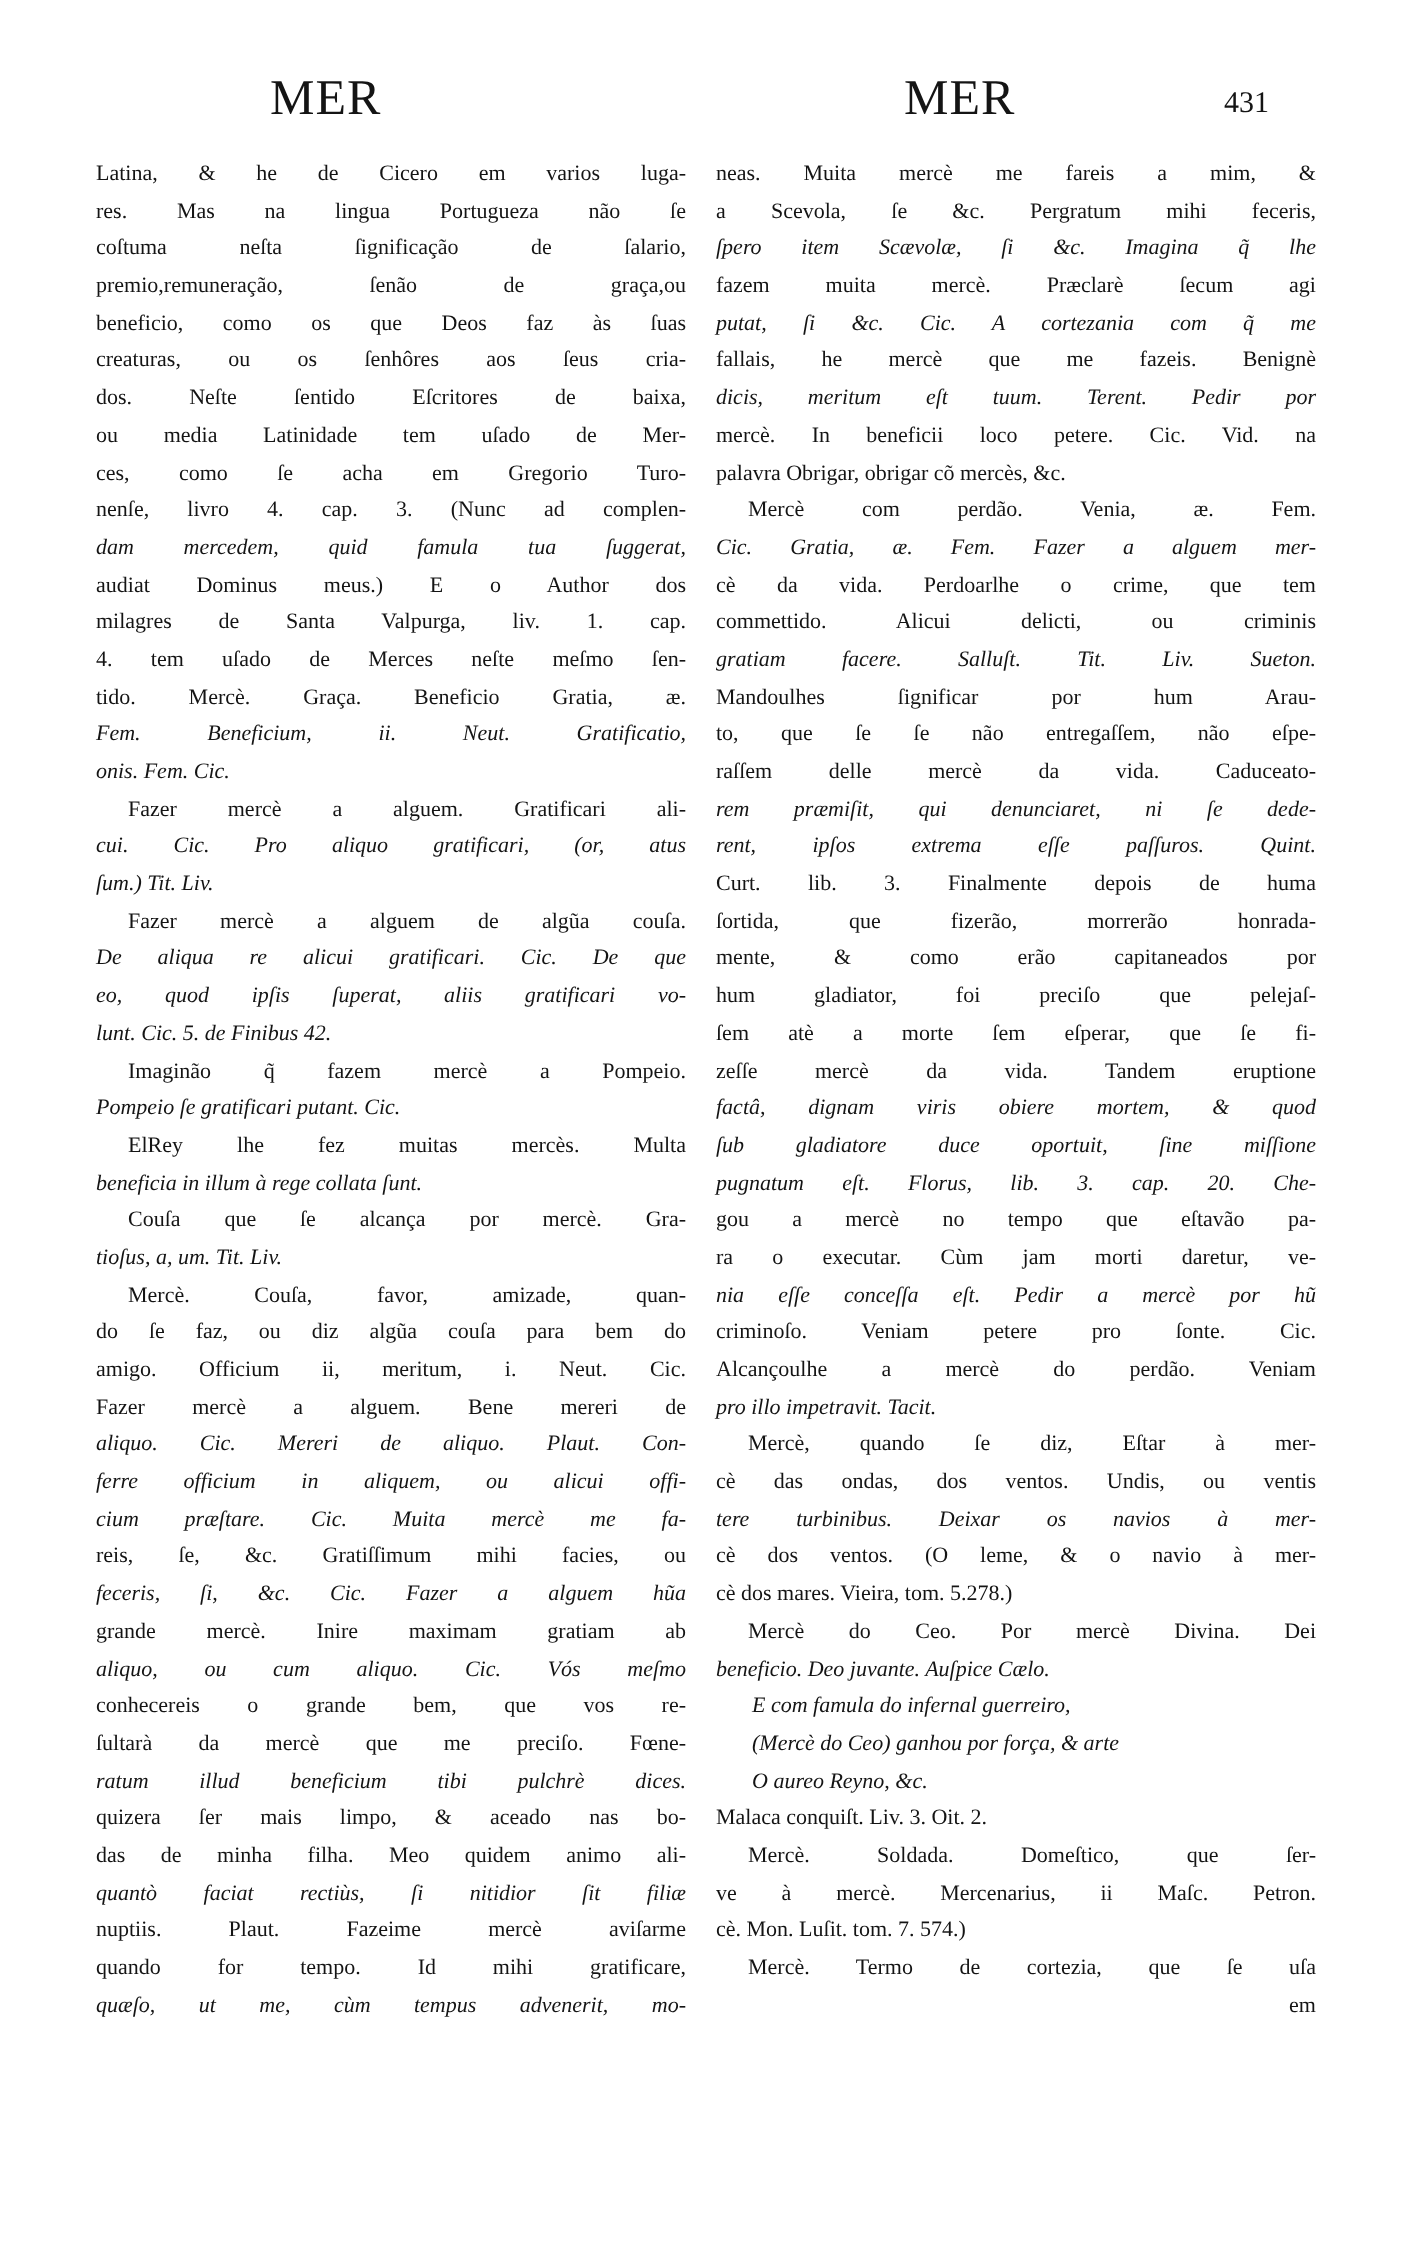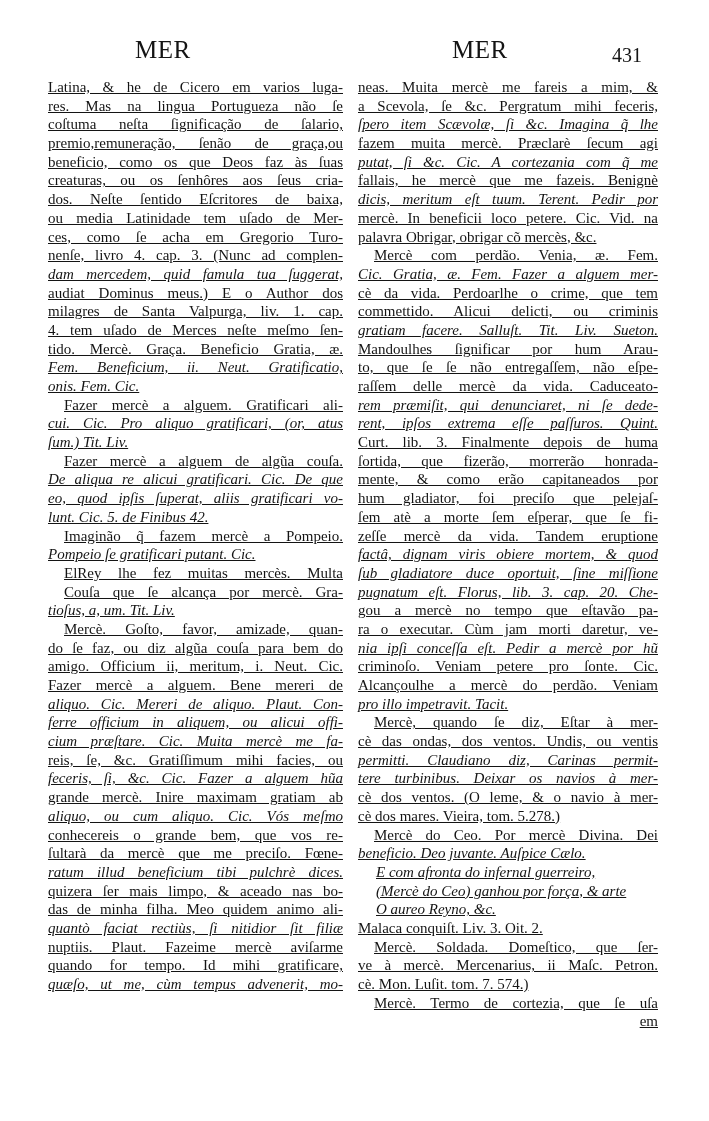--- a/index.html
+++ b/index.html
@@ -2,22 +2,22 @@
 <html><head>
 <meta charset="utf-8">
 <style>
   html, body { margin: 0; padding: 0; background: #ffffff; }
   body { width: 709px; height: 1121px; position: relative; overflow: hidden;
          font-family: "Liberation Serif", "DejaVu Serif", serif; color: #141414; }
   .page { position: absolute; left: 0; top: 0; width: 709px; height: 1121px; }
   .header { position: absolute; top: 36px; left: 0; width: 709px; height: 40px; }
   .head-left { position: absolute; left: 135px; top: 0; font-size: 25px; letter-spacing: 0.5px; font-weight: normal; }
   .head-right { position: absolute; left: 452px; top: 0; font-size: 25px; letter-spacing: 0.5px; }
-  .page-num { position: absolute; left: 612px; top: 8px; font-size: 20px; }
-  .col { position: absolute; top: 78px; width: 295px; font-size: 15px; line-height: 18.7px; text-decoration: underline; }
+  .page-num { position: absolute; left: 612px; top: 8px; font-size: 15px; }
+  .col { position: absolute; top: 78px; width: 295px; font-size: 11px; line-height: 18.7px; }
   .col.left { left: 48px; }
   .col.right { left: 358px; width: 300px; }
   .line { white-space: nowrap; display: block; text-align: justify; text-align-last: justify; height: 18.7px; overflow: visible; }
   .line.last { text-align-last: left; }
   .line.indent { padding-left: 16px; }
   .line.verse { padding-left: 18px; text-align-last: left; }
   .line.catch { text-align-last: right; }
   .it { font-style: italic; }
 </style>
 </head>
@@ -51,23 +51,24 @@
       <span class="line indent">Fazer mercè a alguem. Gratificari ali-</span>
       <span class="line it">cui. Cic. Pro aliquo gratificari, (or, atus</span>
       <span class="line it last">ſum.) Tit. Liv.</span>
       <span class="line indent">Fazer mercè a alguem de algũa couſa.</span>
       <span class="line it">De aliqua re alicui gratificari. Cic. De que</span>
       <span class="line it">eo, quod ipſis ſuperat, aliis gratificari vo-</span>
       <span class="line it last">lunt. Cic. 5. de Finibus 42.</span>
       <span class="line indent">Imaginão q̃ fazem mercè a Pompeio.</span>
       <span class="line it last">Pompeio ſe gratificari putant. Cic.</span>
       <span class="line indent">ElRey lhe fez muitas mercès. Multa</span>
+      <span class="line it last">beneficia in illum à rege collata ſunt.</span>
       <span class="line indent">Couſa que ſe alcança por mercè. Gra-</span>
       <span class="line it last">tioſus, a, um. Tit. Liv.</span>
-      <span class="line indent">Mercè. Goſto, favor, amizade, quan-</span>
+      <span class="line indent">Mercè. Couſa, favor, amizade, quan-</span>
       <span class="line">do ſe faz, ou diz algũa couſa para bem do</span>
       <span class="line">amigo. Officium ii, meritum, i. Neut. Cic.</span>
       <span class="line">Fazer mercè a alguem. Bene mereri de</span>
       <span class="line it">aliquo. Cic. Mereri de aliquo. Plaut. Con-</span>
       <span class="line it">ferre officium in aliquem, ou alicui offi-</span>
       <span class="line it">cium præſtare. Cic. Muita mercè me fa-</span>
       <span class="line">reis, ſe, &amp;c. Gratiſſimum mihi facies, ou</span>
       <span class="line it">feceris, ſi, &amp;c. Cic. Fazer a alguem hũa</span>
       <span class="line">grande mercè. Inire maximam gratiam ab</span>
       <span class="line it">aliquo, ou cum aliquo. Cic. Vós meſmo</span>
@@ -105,33 +106,32 @@
       <span class="line">ſortida, que fizerão, morrerão honrada-</span>
       <span class="line">mente, &amp; como erão capitaneados por</span>
       <span class="line">hum gladiator, foi preciſo que pelejaſ-</span>
       <span class="line">ſem atè a morte ſem eſperar, que ſe fi-</span>
       <span class="line">zeſſe mercè da vida. Tandem eruptione</span>
       <span class="line it">factâ, dignam viris obiere mortem, &amp; quod</span>
       <span class="line it">ſub gladiatore duce oportuit, ſine miſſione</span>
       <span class="line it">pugnatum eſt. Florus, lib. 3. cap. 20. Che-</span>
       <span class="line">gou a mercè no tempo que eſtavão pa-</span>
       <span class="line">ra o executar. Cùm jam morti daretur, ve-</span>
-      <span class="line it">nia ipſi conceſſa eſt. Pedir a mercè por hũ</span>
+      <span class="line it">nia eſſe conceſſa eſt. Pedir a mercè por hũ</span>
       <span class="line">criminoſo. Veniam petere pro ſonte. Cic.</span>
       <span class="line">Alcançoulhe a mercè do perdão. Veniam</span>
       <span class="line it last">pro illo impetravit. Tacit.</span>
       <span class="line indent">Mercè, quando ſe diz, Eſtar à mer-</span>
       <span class="line">cè das ondas, dos ventos. Undis, ou ventis</span>
-      <span class="line it">permitti. Claudiano diz, Carinas permit-</span>
       <span class="line it">tere turbinibus. Deixar os navios à mer-</span>
       <span class="line">cè dos ventos. (O leme, &amp; o navio à mer-</span>
       <span class="line last">cè dos mares. Vieira, tom. 5.278.)</span>
       <span class="line indent">Mercè do Ceo. Por mercè Divina. Dei</span>
       <span class="line it last">beneficio. Deo juvante. Auſpice Cælo.</span>
-      <span class="line verse it">E com afronta do infernal guerreiro,</span>
+      <span class="line verse it">E com famula do infernal guerreiro,</span>
       <span class="line verse it">(Mercè do Ceo) ganhou por força, &amp; arte</span>
       <span class="line verse it">O aureo Reyno, &amp;c.</span>
       <span class="line last">Malaca conquiſt. Liv. 3. Oit. 2.</span>
       <span class="line indent">Mercè. Soldada. Domeſtico, que ſer-</span>
       <span class="line">ve à mercè. Mercenarius, ii Maſc. Petron.</span>
       <span class="line last">cè. Mon. Luſit. tom. 7. 574.)</span>
       <span class="line indent">Mercè. Termo de cortezia, que ſe uſa</span>
       <span class="line catch">em</span>
     </div>
 </div>

